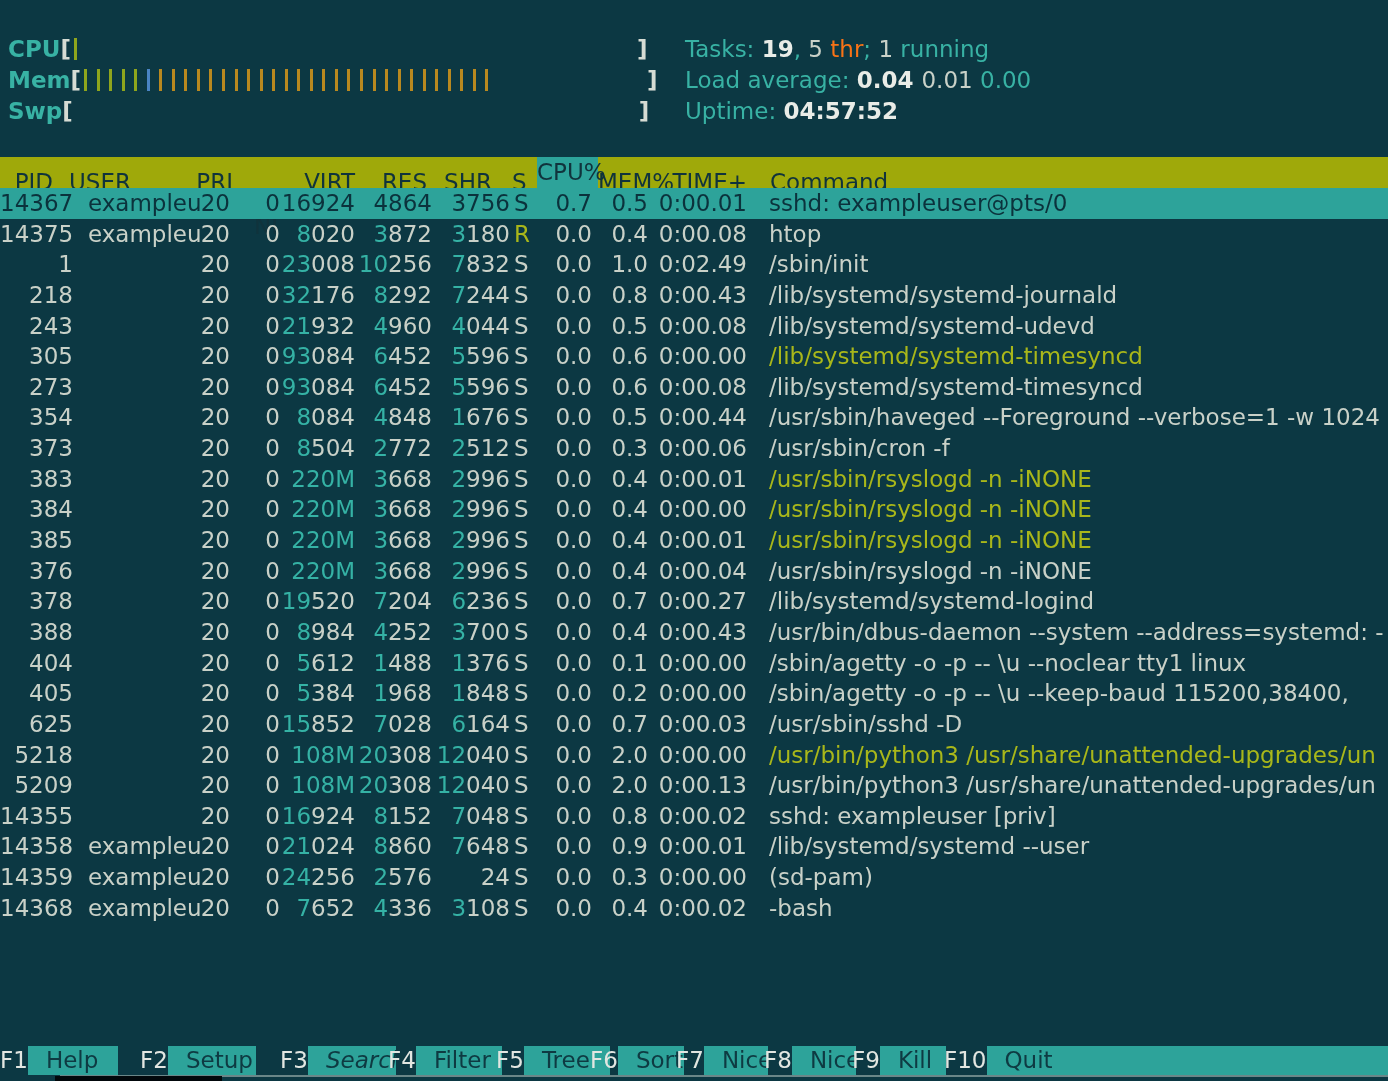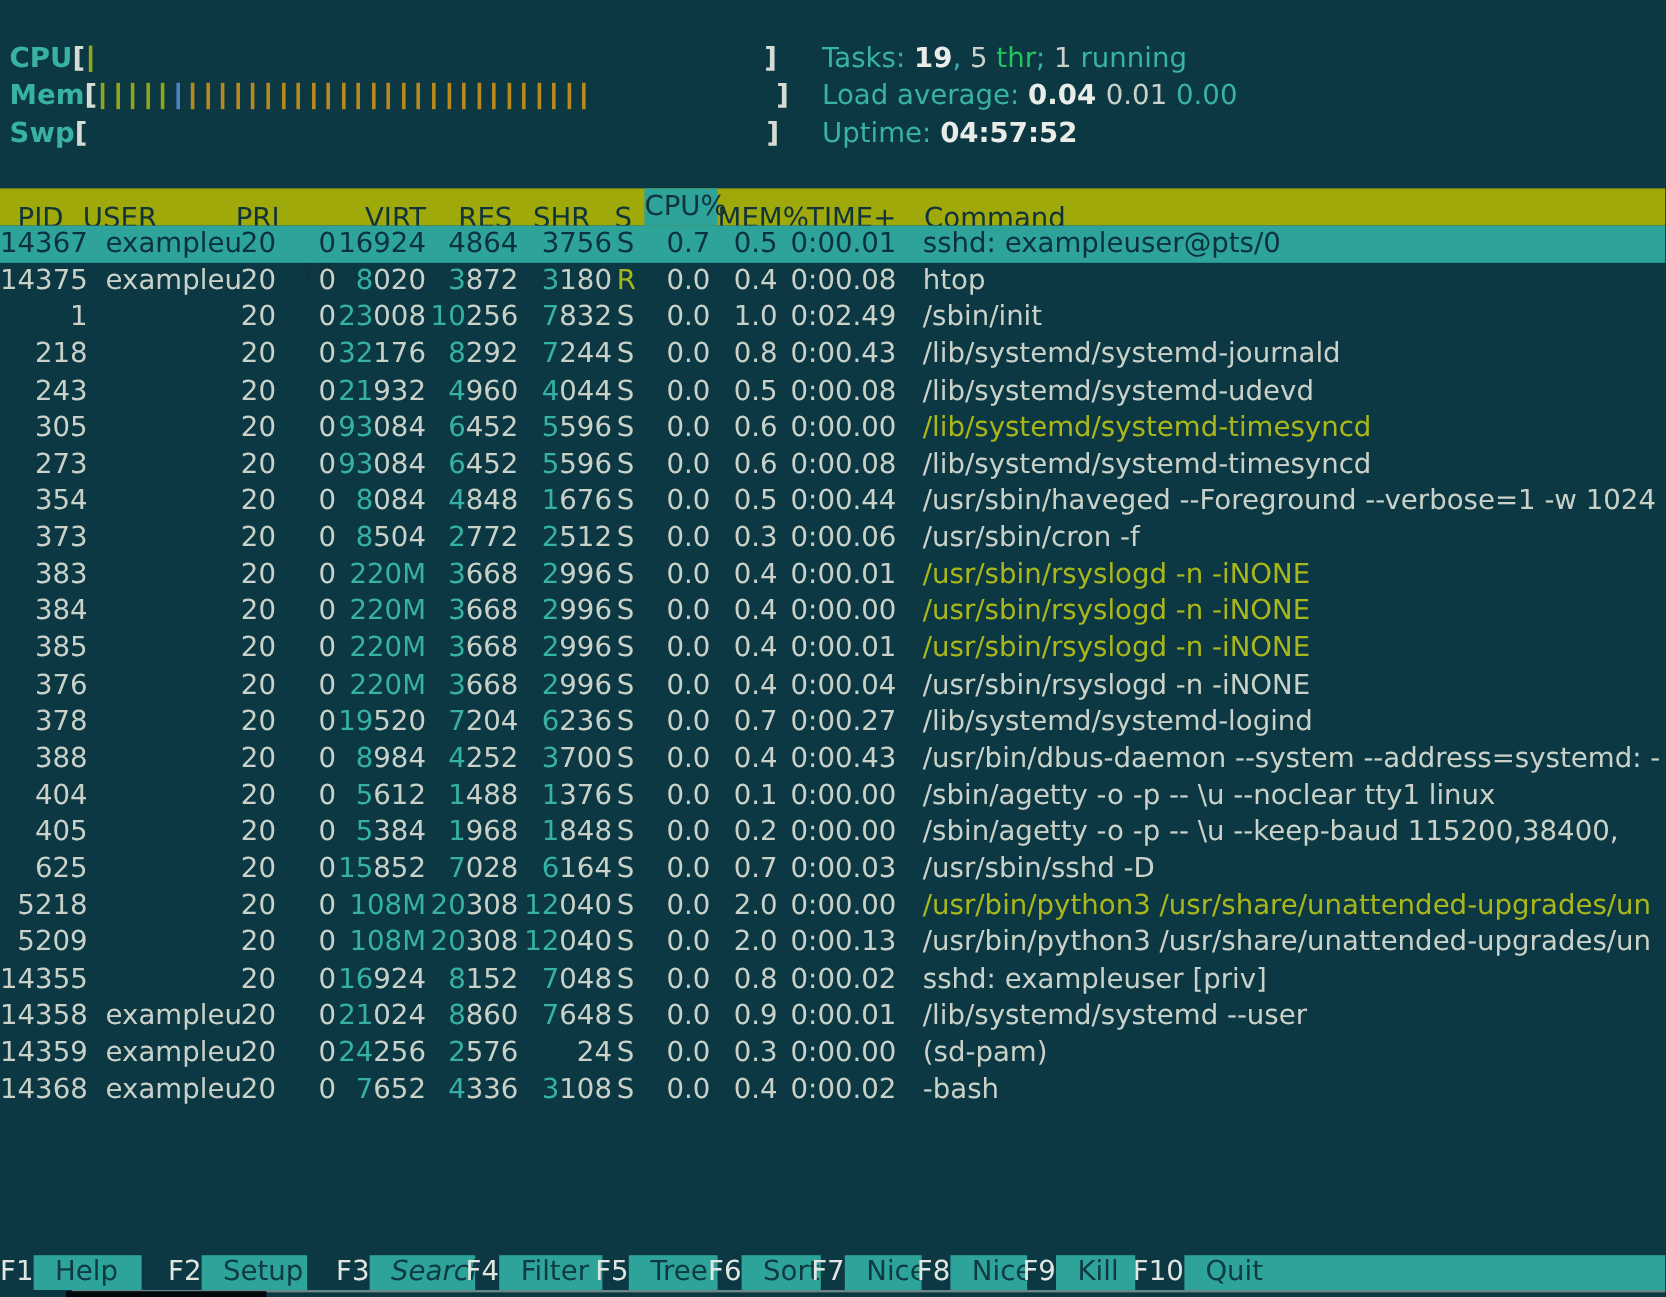--- a/index.html
+++ b/index.html
@@ -17,21 +17,21 @@
   .bar.g { background:#8fa51d; }
   .bar.b { background:#4a84c4; }
   .bar.o { background:#b9891f; }
 
   
   .info { position:absolute; left:685px; top:33px; }
   .iline { height:31px; white-space:pre; display:flex; align-items:center; }
   .cyan { color:#38b2a4; }
   .bright { color:#e9ece7; font-weight:bold; }
   .dim { color:#c9d1c8; }
-  .yel { color:#22c55e; }
+  .yel { color:#f97316; }
 
   
   .thead { position:absolute; left:0; top:157px; width:1388px; height:31px; background:#9fa90a; color:#10333c; }
   .th { position:absolute; top:10px; height:31px; line-height:31px; white-space:pre; }
   .th.r { text-align:right; }
   .th-sort { position:absolute; left:537px; top:0; width:61px; height:31px; background:#2da39a;
              text-align:right; padding-right:5px; line-height:31px; }
 
   
   .rows { position:absolute; left:0; top:188px; width:1388px; }
@@ -140,21 +140,21 @@
       <div class="funit" style="left: 280px;">
         <span class="fkey">F3</span>
         <span class="flabel" style="width: 88px; font-style: italic;">Search</span>
       </div>
       <div class="funit" style="left: 388px;">
         <span class="fkey">F4</span>
         <span class="flabel" style="width: 86px;">Filter</span>
       </div>
       <div class="funit" style="left: 496px;">
         <span class="fkey">F5</span>
-        <span class="flabel" style="width: 74px;">Tree</span>
+        <span class="flabel" style="width: 86px;">Tree</span>
       </div>
       <div class="funit" style="left: 590px;">
         <span class="fkey">F6</span>
         <span class="flabel" style="width: 66px;">SortBy</span>
       </div>
       <div class="funit" style="left: 676px;">
         <span class="fkey">F7</span>
         <span class="flabel" style="width: 64px;">Nice -</span>
       </div>
       <div class="funit" style="left: 764px;">

